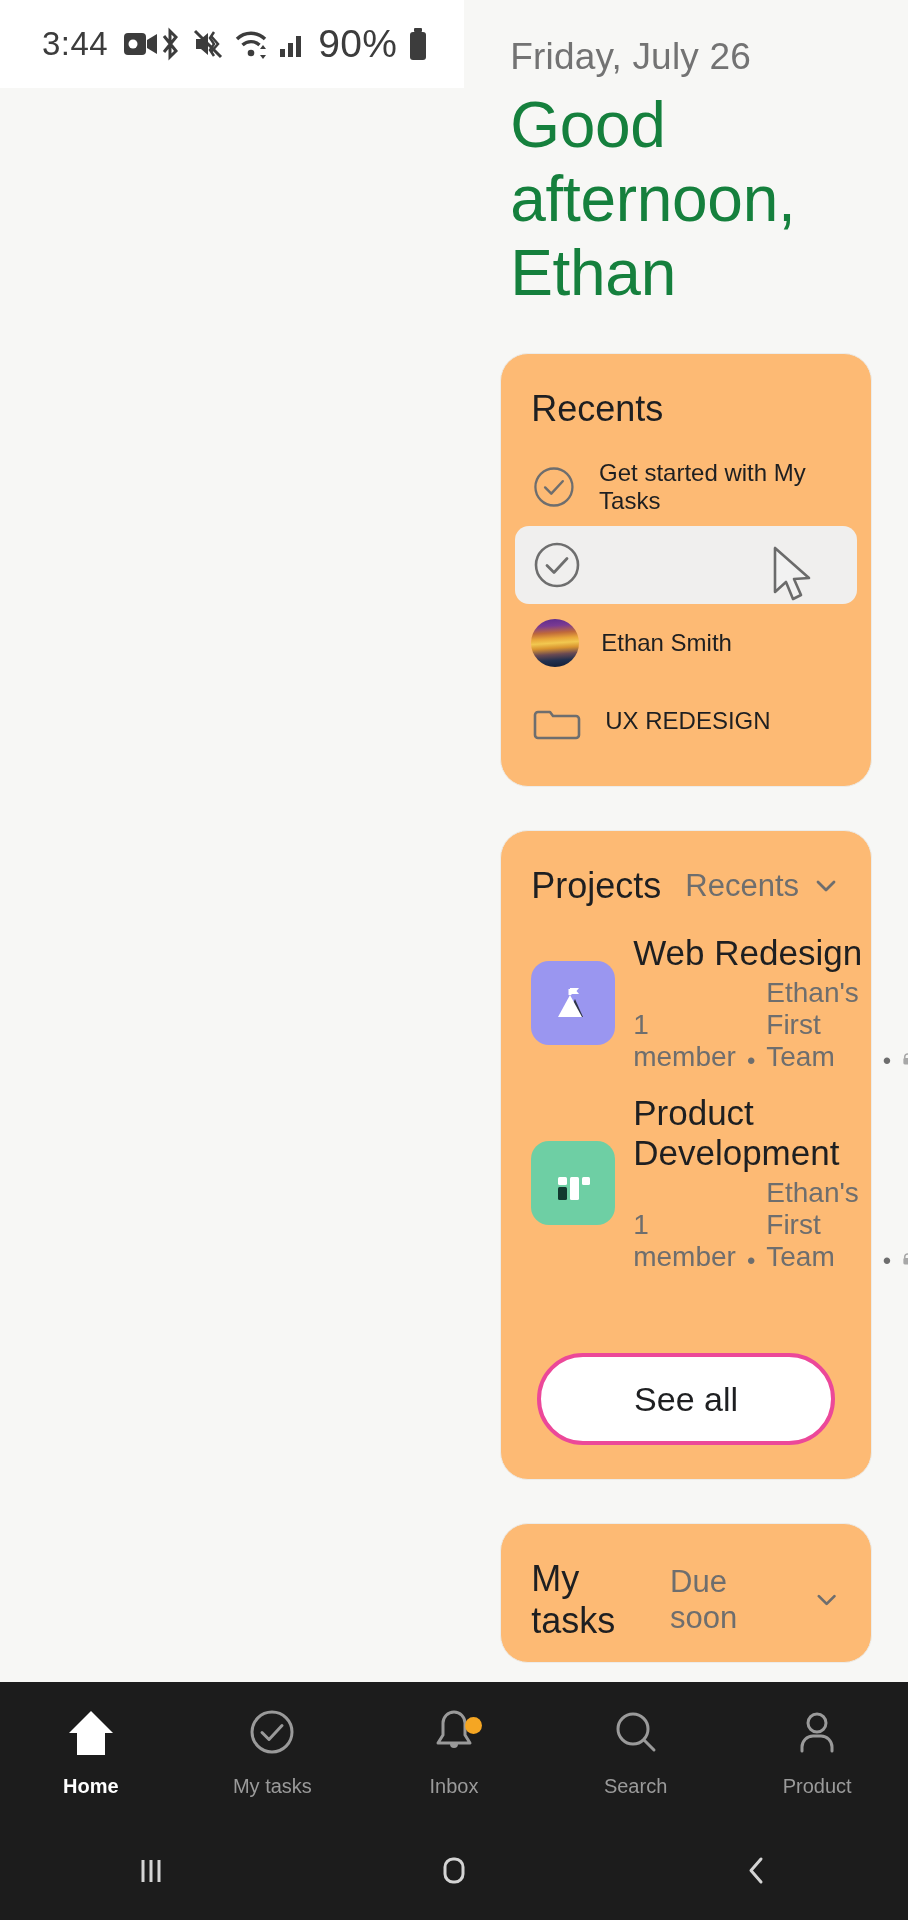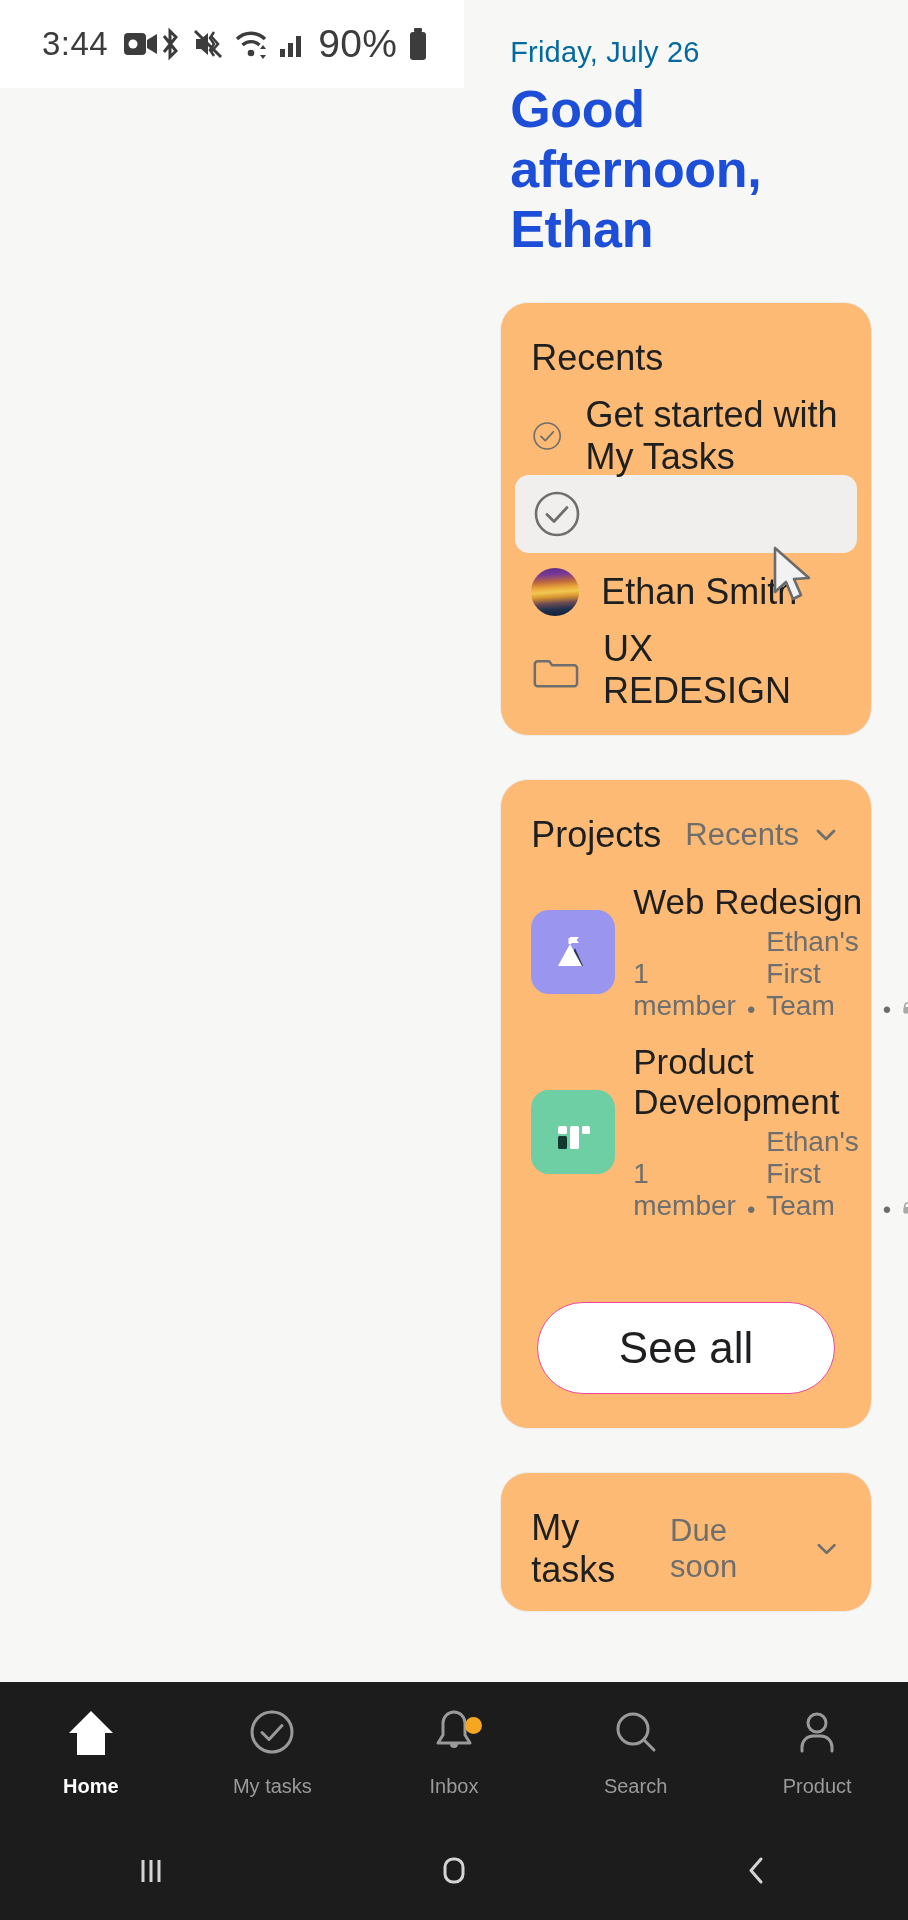--- a/index.html
+++ b/index.html
@@ -34,22 +34,22 @@
 
   
   .content {
     flex: 1 1 auto;
     background: #f7f7f5;
     padding: 0 36px;
     overflow: hidden;
     position: relative;
   }
   .greeting { padding: 36px 10px 0 10px; }
-  .greet-date { font-size: 29px; color: #0369a1; letter-spacing: .2px; }
-  .greet-main { font-size: 52px; color: #1d4ed8; margin-top: 10px; letter-spacing: -.3px; font-weight: bold; }
+  .greet-date { font-size: 37px; color: #737373; letter-spacing: .2px; }
+  .greet-main { font-size: 64px; color: #15803d; margin-top: 10px; letter-spacing: -.3px; }
 
   .card {
     background: #fdba74;
     border: 1px solid #ececea;
     border-radius: 28px;
     margin-top: 43px;
   }
   .card-title {
     font-size: 36px;
     color: #1e1f21;
@@ -74,21 +74,21 @@
   .recents-list { padding: 18px 14px 26px 14px; }
   .rec-row {
     display: flex;
     align-items: center;
     gap: 22px;
     height: 78px;
     padding: 0 16px;
     border-radius: 14px;
   }
   .rec-row.hl { background: #f0efee; }
-  .rec-label { font-size: 36px; color: #1e1f21; }
+  .rec-label { font-size: 24px; color: #1e1f21; }
   .avatar {
     width: 48px; height: 48px; border-radius: 50%;
     background: linear-gradient(176deg,
       #5b2a8c 0%, #7a3a92 16%, #c06a3a 30%,
       #e8a63a 41%, #f2c850 50%, #d8932f 60%,
       #6b4a52 72%, #21304f 84%, #101c33 100%);
     flex: 0 0 auto;
   }
 
   
@@ -109,24 +109,24 @@
   .proj-name { font-size: 35px; color: #1e1f21; }
   .proj-meta {
     font-size: 28px; color: #6e6e6e;
     display: flex; align-items: flex-end; gap: 11px;
   }
   .dot { font-size: 24px; line-height: 1; }
 
   .see-all-wrap { padding: 70px 36px 34px 36px; }
   .see-all {
     height: 92px;
-    border: 1px solid #ec4899;
+    border: 4px solid #ec4899;
     border-radius: 46px;
     display: flex; align-items: center; justify-content: center;
-    font-size: 44px; color: #1e1f21;
+    font-size: 34px; color: #1e1f21;
     background: #fff;
   }
 
   .card-clipped { margin-top: 43px; height: 140px; overflow: hidden; }
 
   
   .cursor { position: absolute; pointer-events: none; }
 
   
   .appnav {

